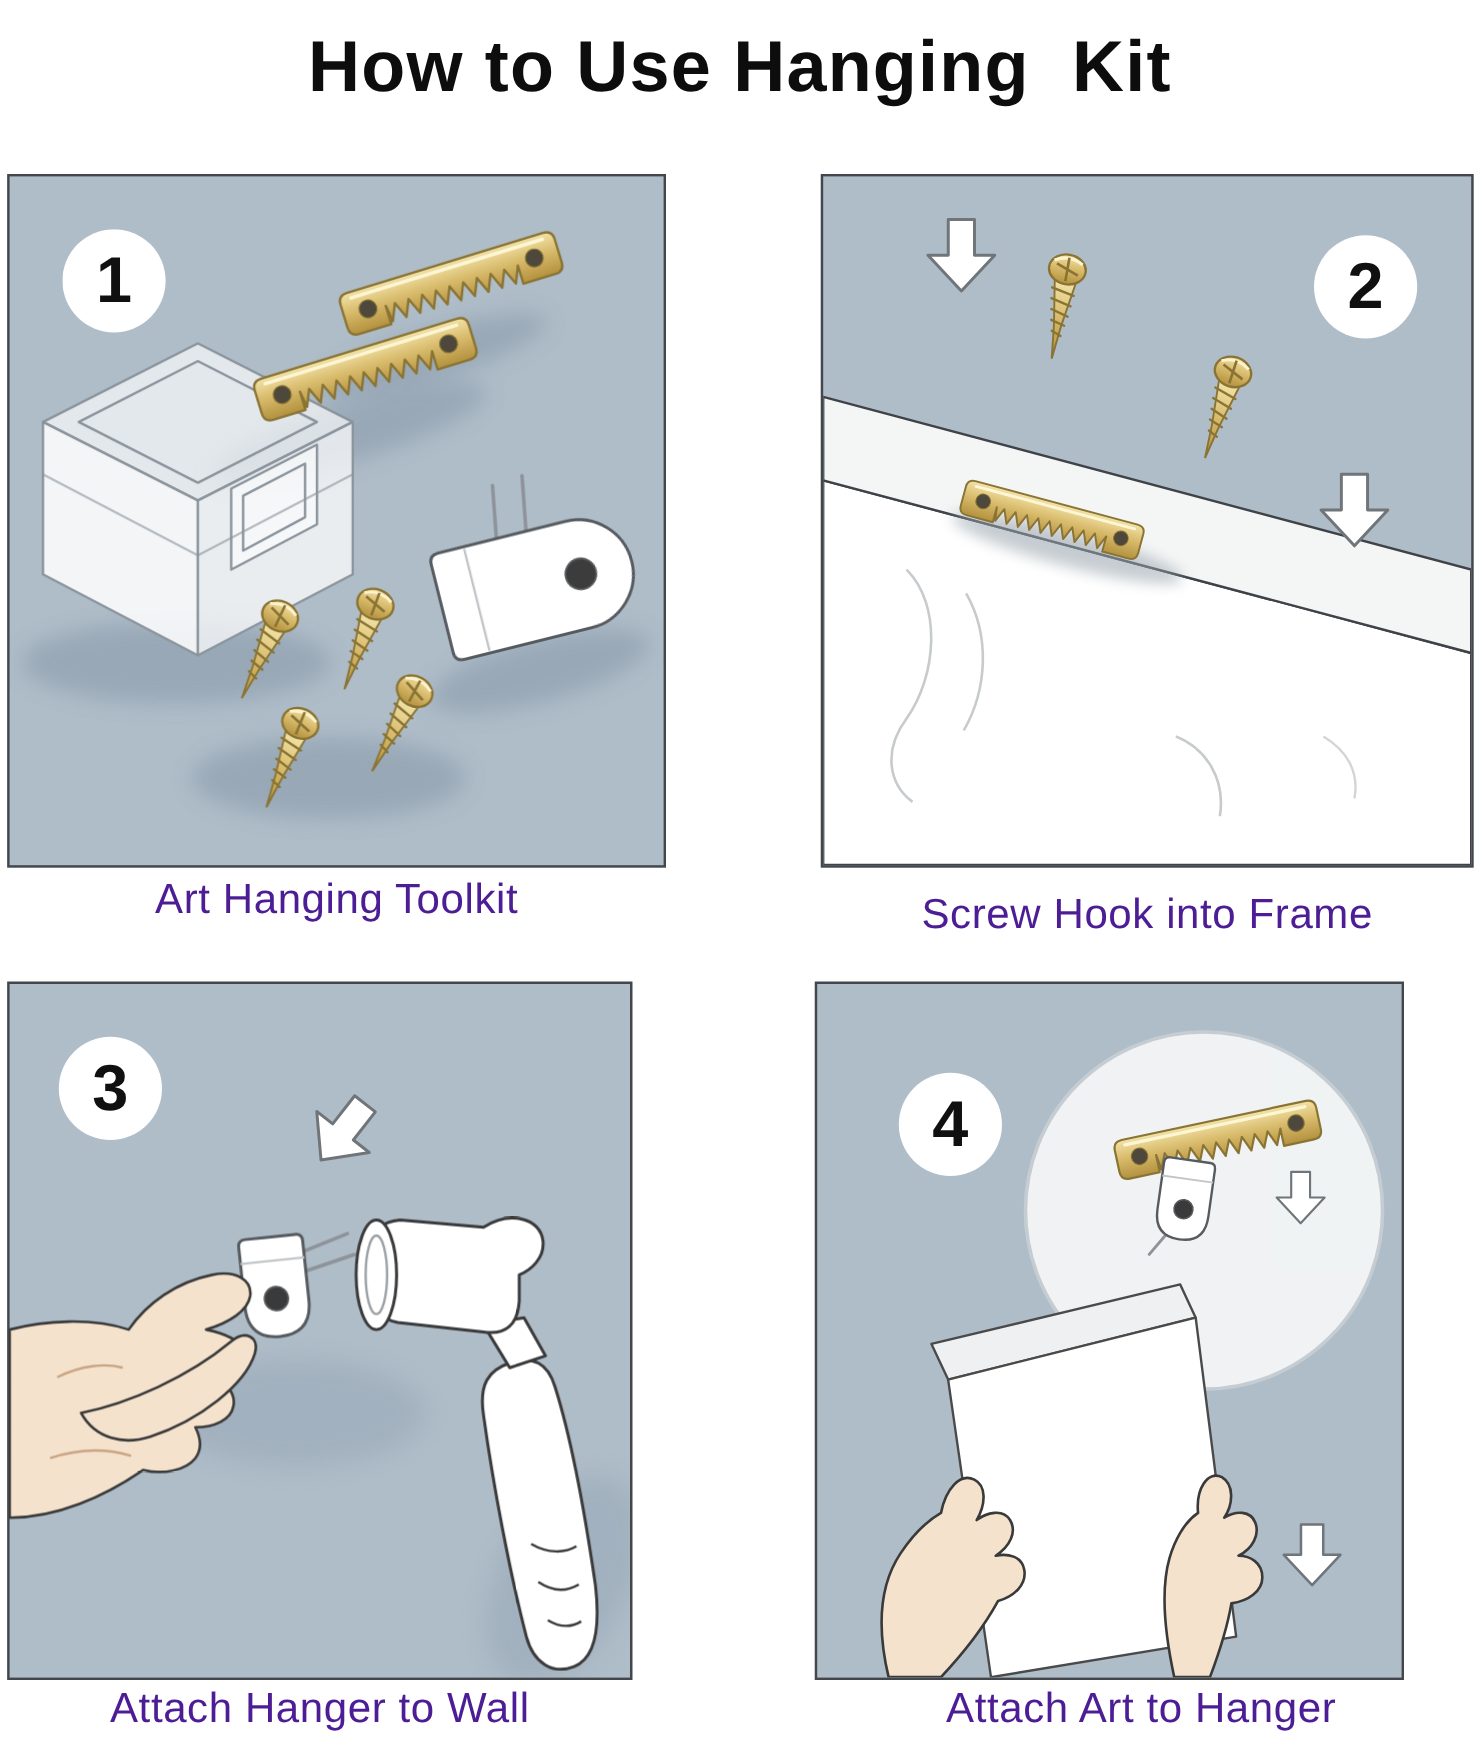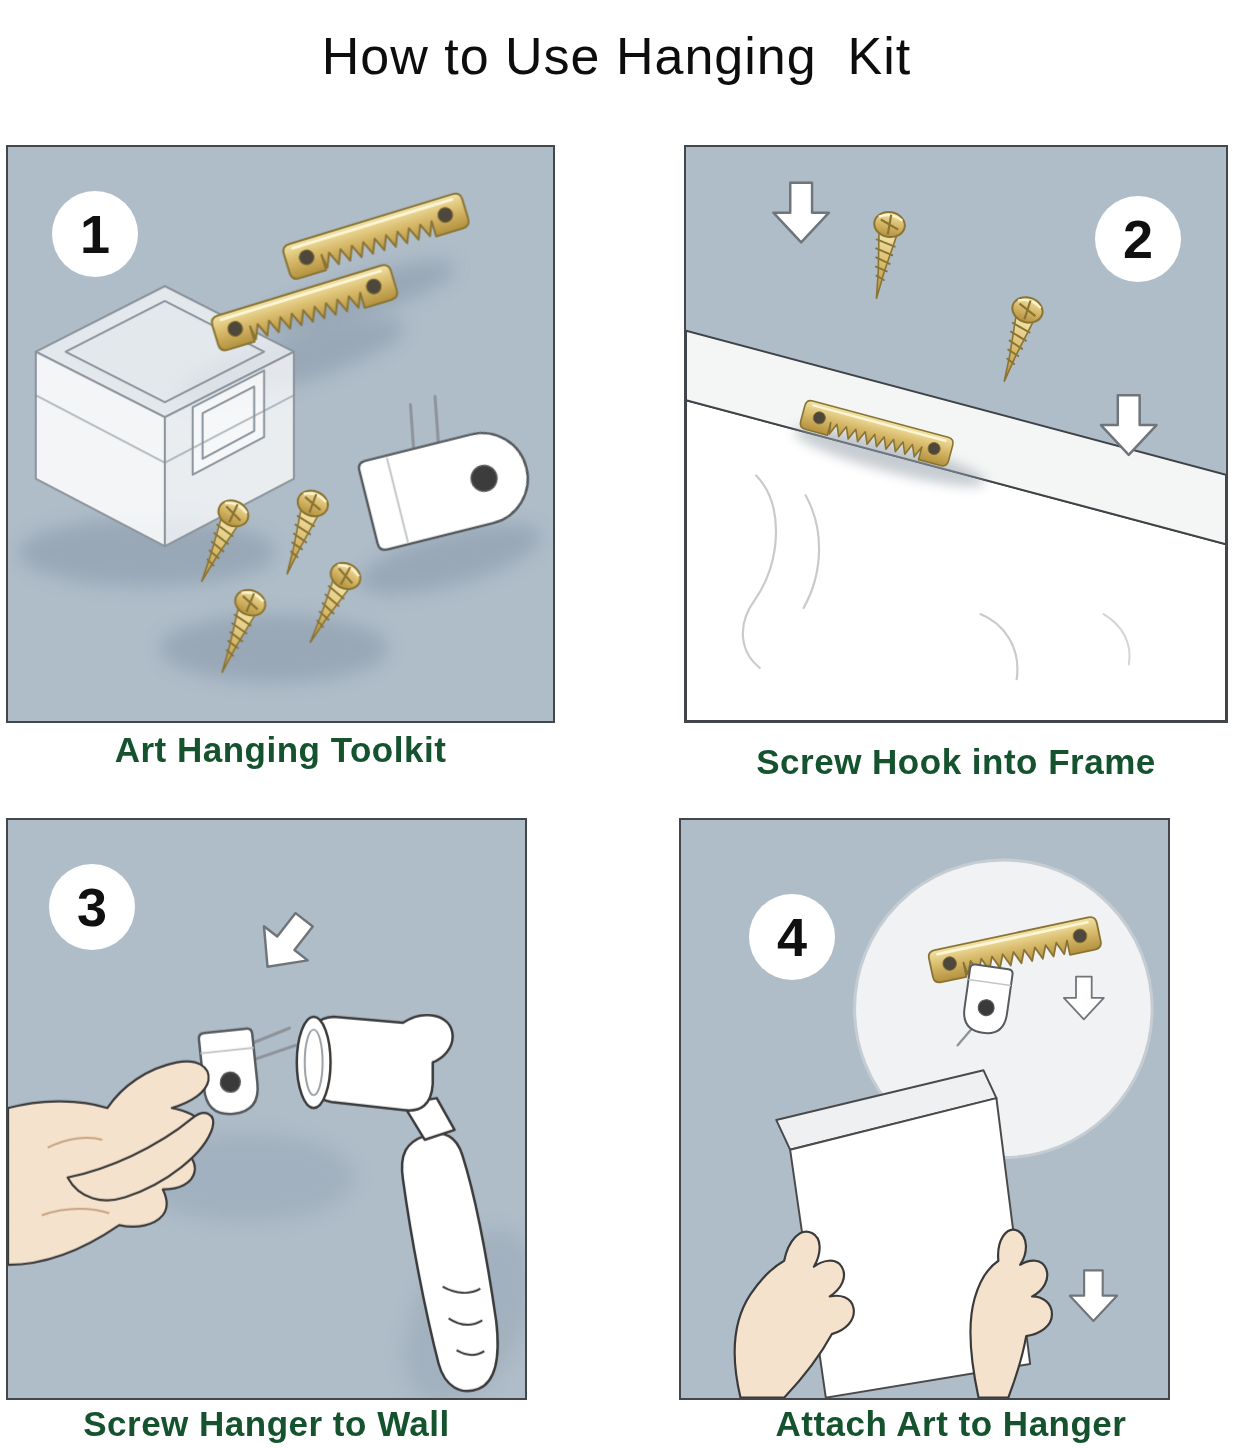--- a/index.html
+++ b/index.html
@@ -2,34 +2,34 @@
 <html><head>
 <meta charset="utf-8">
 <style>
   html,body{margin:0;padding:0;background:#ffffff;}
   .page{
     position:relative;width:1233px;height:1448px;background:#ffffff;
     font-family:"Liberation Sans",sans-serif;overflow:hidden;
   }
   .title{
     position:absolute;top:0;left:0;width:100%;height:112px;line-height:112px;
-    text-align:center;font-size:52px;font-weight:400;color:#0d0d0d;
+    text-align:center;font-size:60px;font-weight:700;color:#0d0d0d;
     letter-spacing:1px;white-space:pre-wrap;
   }
   .panel{
     position:absolute;background:#afbdc9;border:2px solid #43474b;box-sizing:border-box;
   }
   .illus{position:absolute;left:0;top:0;width:100%;height:100%;}
   .badge{
     position:absolute;width:86px;height:86px;border-radius:50%;background:#ffffff;
     display:flex;align-items:center;justify-content:center;
     font-size:54px;font-weight:700;color:#101010;z-index:5;
   }
   .caption{
-    position:absolute;text-align:center;font-size:35px;font-weight:700;color:#14532d;
+    position:absolute;text-align:center;font-size:35px;font-weight:400;color:#4c1d95;
     letter-spacing:0.5px;
   }
   #p1{left:6px;top:145px;width:549px;height:578px;}
   #p2{left:684px;top:145px;width:544px;height:578px;}
   #p3{left:6px;top:818px;width:521px;height:582px;}
   #p4{left:679px;top:818px;width:491px;height:582px;}
   #b1{left:44px;top:44px;}
   #b2{left:409px;top:49px;}
   #b3{left:41px;top:44px;}
   #b4{left:68px;top:74px;}
@@ -218,21 +218,21 @@
                  C456,580 440,570 434,548 C420,494 406,420 398,362 C394,336 402,324 420,318 Z" fill="#ffffff" stroke-width="2.5"></path>
         <path d="M438,470 C452,478 466,478 476,472 M444,502 C456,510 468,510 478,504 M452,534 C462,540 472,540 480,535" fill="none" stroke-width="2"></path>
         <path d="M398,286 L432,280 L450,312 L420,322 Z" fill="#ffffff" stroke-width="2.5"></path>
         <path d="M306,222 Q304,200 328,198 L398,204 C420,190 446,196 448,216 C449,230 438,240 428,244 L428,266 Q426,296 398,292 L326,284 Q304,280 306,258 Z" fill="#ffffff" stroke-width="2.5"></path>
         <ellipse cx="308" cy="244" rx="17" ry="46" fill="#ffffff" stroke-width="2.5"></ellipse>
         <ellipse cx="308" cy="244" rx="9" ry="33" fill="none" stroke="#9aa0a4" stroke-width="2"></ellipse>
       </g>
     </svg>
     <div class="badge" id="b3">3</div>
   </div>
-  <div class="caption" id="cap3">Screw Hanger to Wall</div>
+  <div class="caption" id="cap3">Attach Hanger to Wall</div>
 
   <div class="panel" id="p4">
     <svg class="illus" viewBox="0 0 491 582">
       <defs>
         <linearGradient id="gold4" x1="0" y1="0" x2="0" y2="1">
           <stop offset="0" stop-color="#f2e3a8"></stop>
             <stop offset="0.45" stop-color="#d9bc6d"></stop>
             <stop offset="1" stop-color="#b3913e"></stop>
         </linearGradient>
       </defs>

